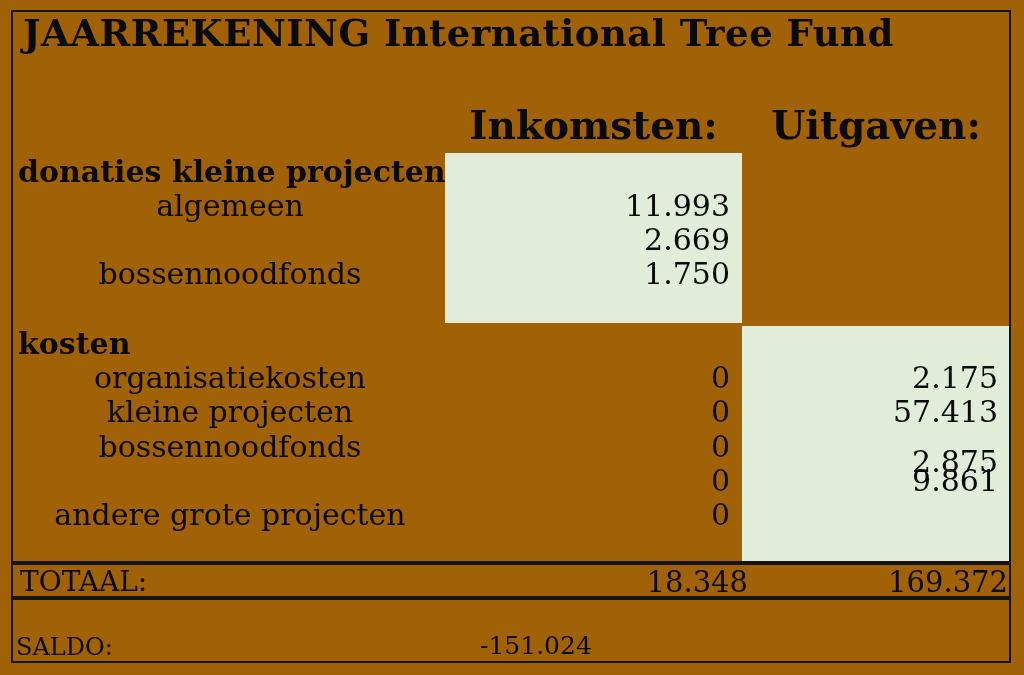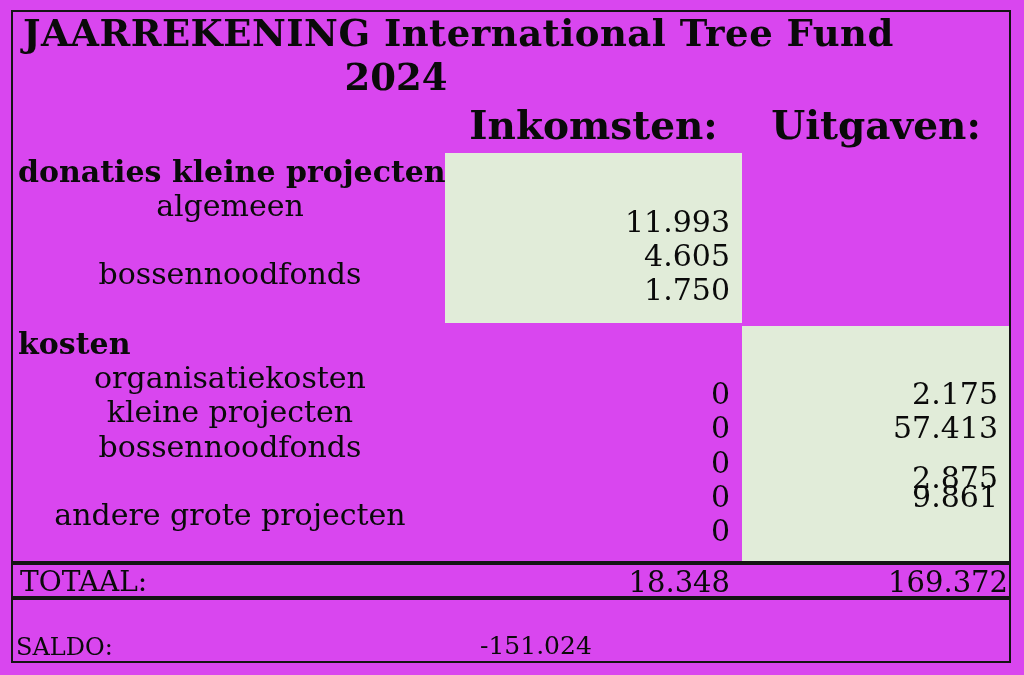--- a/index.html
+++ b/index.html
@@ -1,64 +1,63 @@
 <!DOCTYPE html>
 <html><head>
 <meta charset="utf-8">
 <style>
   html,body{margin:0;padding:0;background:#ffffff;}
   .stage{
-    position:relative;width:1024px;height:675px;background:#d946ef;
+    position:relative;width:1024px;height:675px;background:#a16207;
     font-family:"DejaVu Serif","Liberation Serif",serif;color:#0a0a0a;
     overflow:hidden;
   }
   .box{position:absolute;border:2px solid #141414;box-sizing:border-box;background:transparent;}
   .green{position:absolute;}
   .t{position:absolute;white-space:pre;}
   .title-line1{left:23px;top:12px;font-size:37px;line-height:43px;font-weight:bold;letter-spacing:.5px;}
   .title-line2{left:11px;top:56px;width:770px;text-align:center;font-size:37px;line-height:43px;font-weight:bold;}
   .col-head{top:102px;text-align:center;font-size:39px;line-height:46px;font-weight:bold;}
   .col-head.income{left:445px;width:297px;}
   .col-head.expense{left:742px;width:268px;}
   .sec-head{left:18px;font-size:30px;line-height:34px;font-weight:bold;}
   .row-label{left:18px;width:424px;text-align:center;font-size:30px;line-height:34px;}
-  .val{text-align:right;font-size:30px;line-height:34px;margin-top:16px;}
+  .val{text-align:right;font-size:30px;line-height:34px;}
   .val.income{left:445px;width:285px;}
   .val.expense{left:742px;width:256px;}
   .totaal-label{left:20px;top:567px;font-size:28px;line-height:30px;}
   .totaal-val{text-align:right;top:566px;font-size:29px;line-height:32px;}
-  .totaal-val.income{left:445px;width:285px;}
+  .totaal-val.income{left:463px;width:285px;}
   .totaal-val.expense{left:742px;width:266px;}
   .saldo-label{left:16px;top:633px;font-size:24px;line-height:28px;}
   .saldo-val{left:480px;top:631px;width:257px;text-align:left;font-size:25px;line-height:30px;}
 </style>
 </head>
 <body>
 
 <div class="stage">
 
   <div class="green" style="left:445px;top:153px;width:297px;height:170px;background:#e1ecd9;"></div>
   <div class="green" style="left:742px;top:326px;width:268px;height:235px;background:#e1ecd9;"></div>
 
   <div class="box" style="left:11px;top:10px;width:1000px;height:553px;"></div>
   <div class="box" style="left:11px;top:563px;width:1000px;height:35px;"></div>
   <div class="box" style="left:11px;top:598px;width:1000px;height:65px;"></div>
 
   <div class="t title-line1">JAARREKENING International Tree Fund</div>
-  <div class="t title-line2">2024</div>
 
   <div class="t col-head expense">Uitgaven:</div>
   <div class="t col-head income">Inkomsten:</div>
 
   <div class="t sec-head" style="top:155px">donaties kleine projecten</div>
 
   <div class="t row-label" style="top:189px">algemeen</div>
   <div class="t val income" style="top:189px">11.993</div>
 
-  <div class="t val income" style="top:223px">4.605</div>
+  <div class="t val income" style="top:223px">2.669</div>
 
   <div class="t row-label" style="top:257px">bossennoodfonds</div>
   <div class="t val income" style="top:257px">1.750</div>
 
   <div class="t sec-head" style="top:327px">kosten</div>
 
   <div class="t row-label" style="top:361px">organisatiekosten</div>
   <div class="t val income" style="top:361px">0</div>
   <div class="t val expense" style="top:361px">2.175</div>
 

